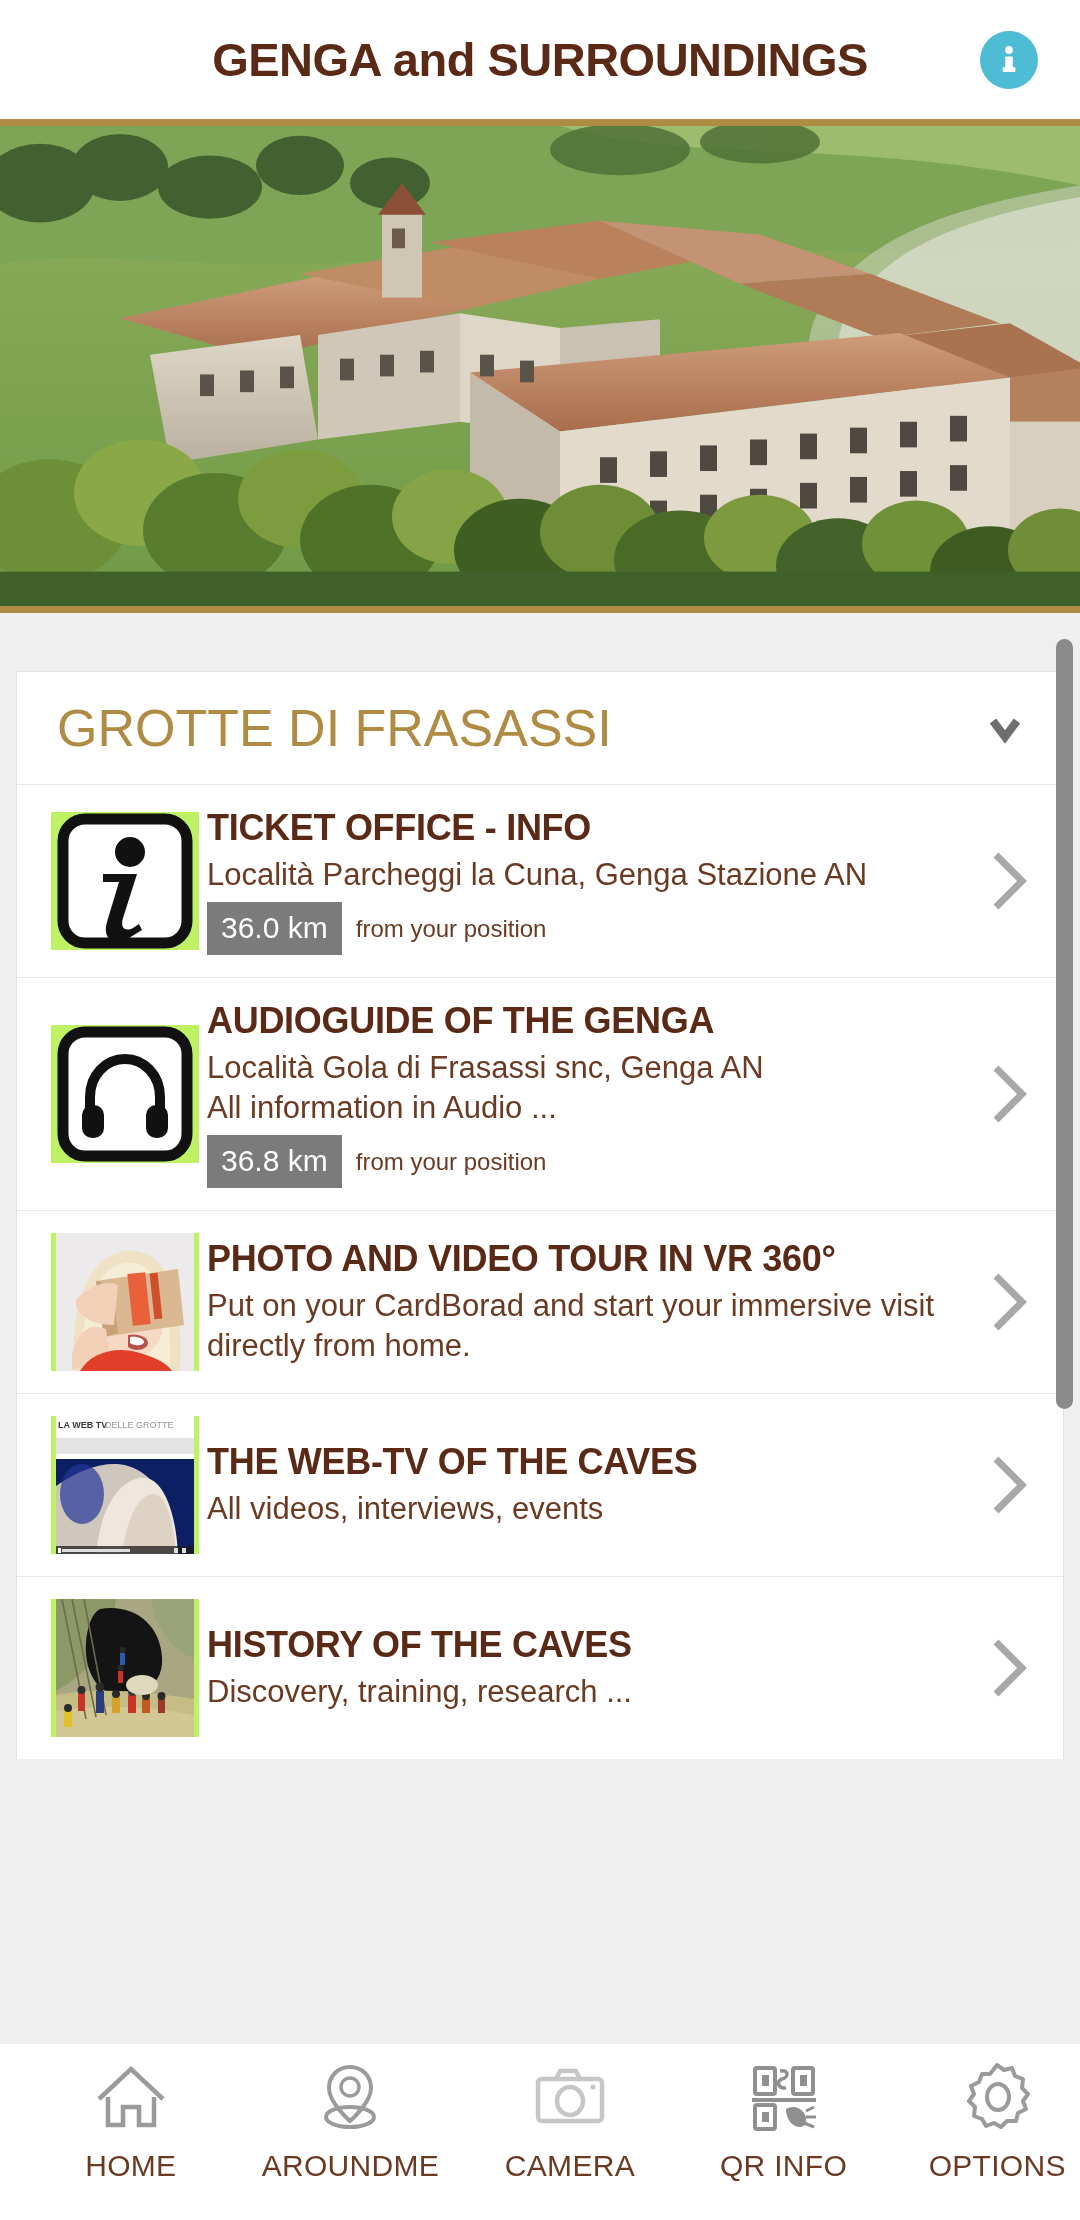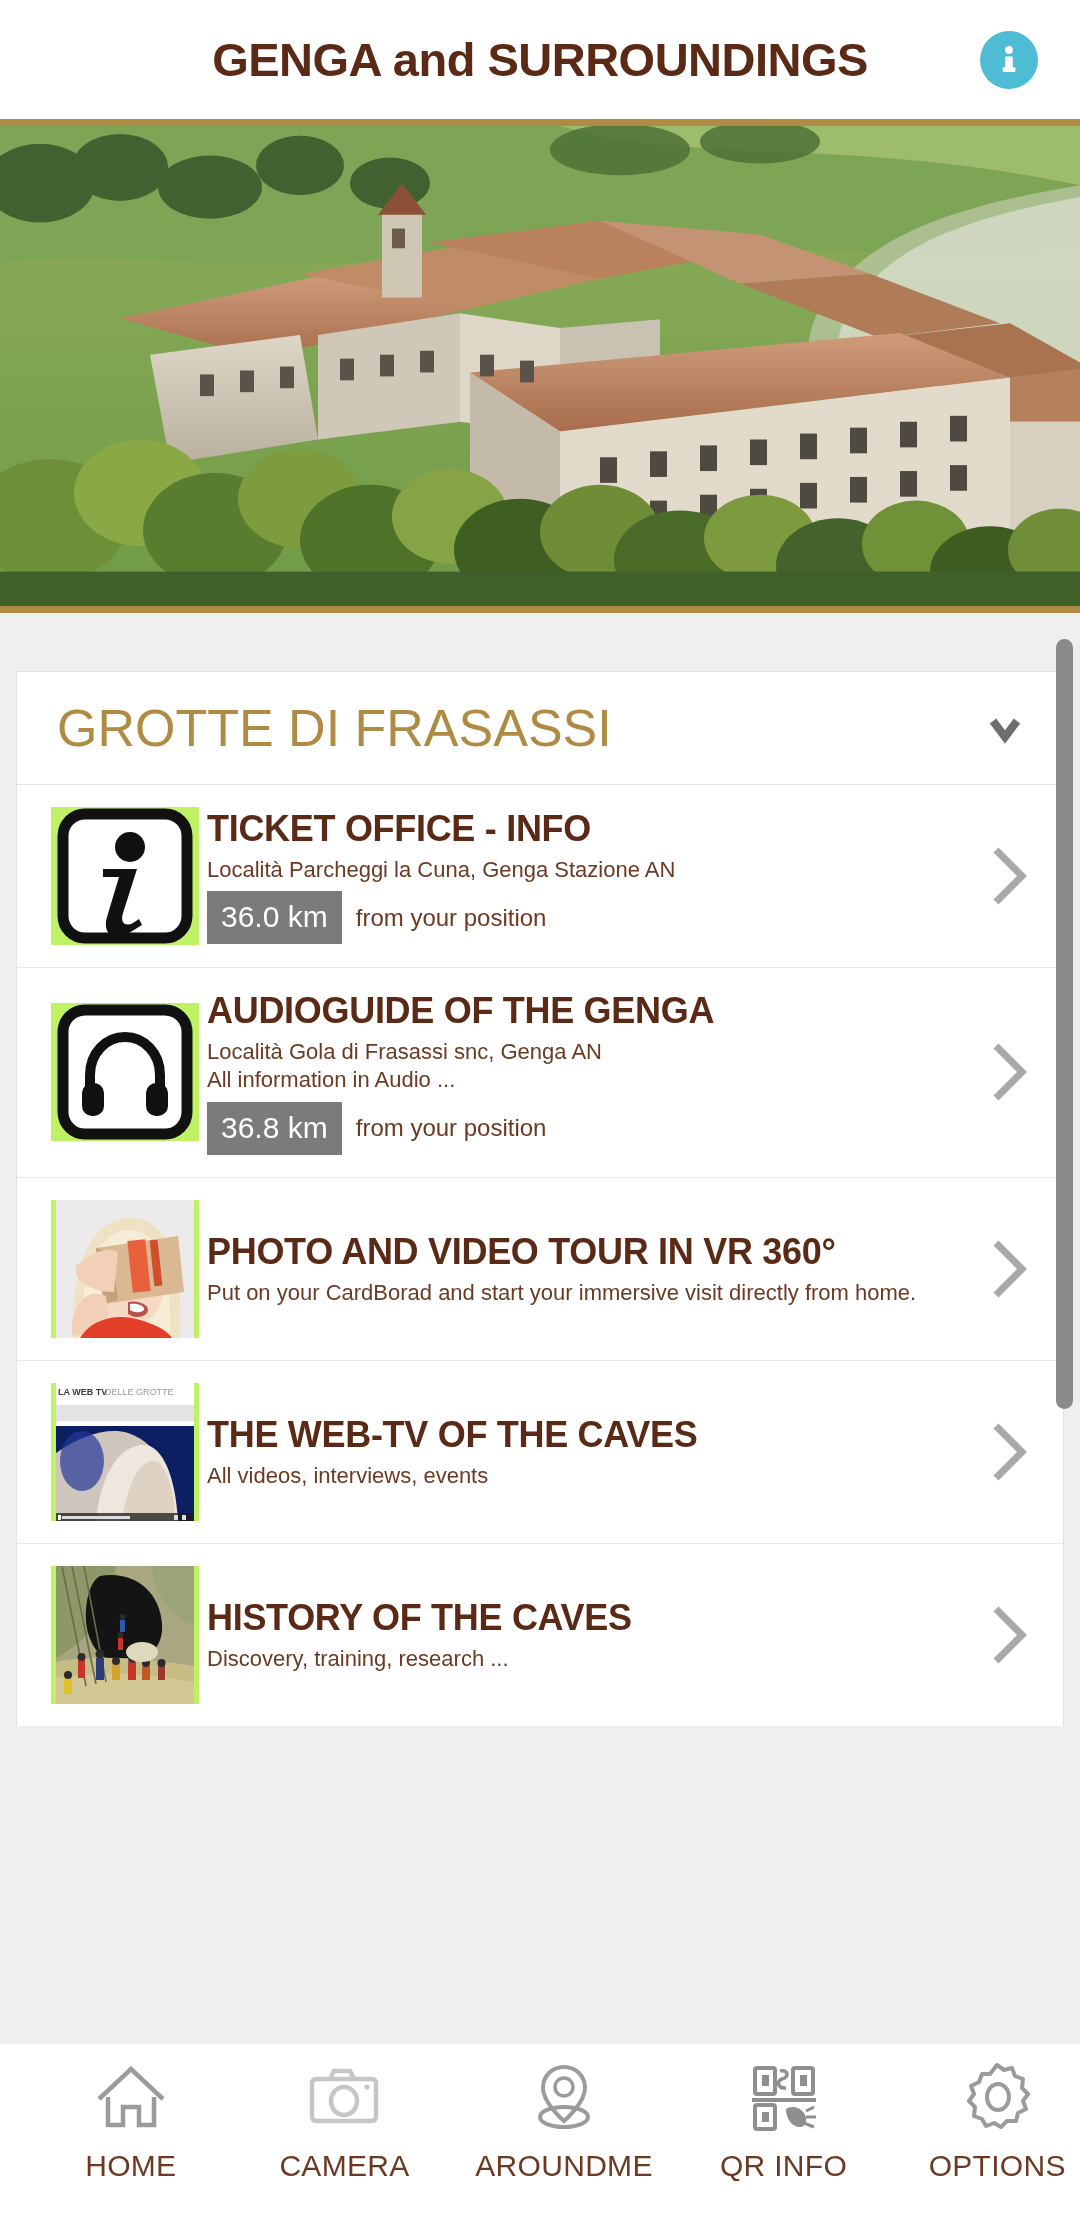--- a/index.html
+++ b/index.html
@@ -145,21 +145,21 @@
   .row-title {
     font-size: 36px;
     font-weight: bold;
     color: #5b2a16;
     letter-spacing: -0.3px;
     line-height: 1.16;
     margin-bottom: 6px;
     font-family: "Liberation Sans", sans-serif;
   }
   .row-sub {
-    font-size: 22px;
+    font-size: 31px;
     color: #6b3a23;
     line-height: 1.30;
     font-family: "Liberation Sans", sans-serif;
     font-weight: 400;
   }
   .row-dist {
     display: flex;
     align-items: center;
     margin-top: 7px;
     gap: 14px;
@@ -568,35 +568,35 @@
     <div class="tab">
       <svg class="tab-icon" viewBox="0 0 76 76">
         <path d="M6 40 L38 10 L70 40" fill="none" stroke="#9b9b9b" stroke-width="4.5" stroke-linejoin="miter"></path>
         <path d="M15 38 V66 H30 V48 H46 V66 H61 V38" fill="none" stroke="#9b9b9b" stroke-width="4.5" stroke-linejoin="miter"></path>
       </svg>
       <span class="tab-label">HOME</span>
     </div>
 
     <div class="tab">
       <svg class="tab-icon" viewBox="0 0 76 76">
+        <path d="M38 8 C26 8 17 17 17 29 C17 44 38 62 38 62 C38 62 59 44 59 29 C59 17 50 8 38 8 Z" fill="none" stroke="#9b9b9b" stroke-width="4"></path>
+        <circle cx="38" cy="28" r="9" fill="none" stroke="#9b9b9b" stroke-width="3.5"></circle>
+        <ellipse cx="38" cy="58" rx="24" ry="10" fill="none" stroke="#9b9b9b" stroke-width="4"></ellipse>
+      </svg>
+      <span class="tab-label">AROUNDME</span>
+    </div>
+
+    <div class="tab">
+      <svg class="tab-icon" viewBox="0 0 76 76">
         <rect x="6" y="20" width="64" height="42" rx="4" fill="none" stroke="#c6c6c6" stroke-width="4.5"></rect>
         <path d="M24 20 L28 12 H44 L48 20" fill="none" stroke="#c6c6c6" stroke-width="4.5" stroke-linejoin="miter"></path>
         <ellipse cx="38" cy="42" rx="13" ry="14" fill="none" stroke="#c6c6c6" stroke-width="4.5"></ellipse>
         <circle cx="61" cy="28" r="2.6" fill="#c6c6c6"></circle>
       </svg>
       <span class="tab-label">CAMERA</span>
-    </div>
-
-    <div class="tab">
-      <svg class="tab-icon" viewBox="0 0 76 76">
-        <path d="M38 8 C26 8 17 17 17 29 C17 44 38 62 38 62 C38 62 59 44 59 29 C59 17 50 8 38 8 Z" fill="none" stroke="#9b9b9b" stroke-width="4"></path>
-        <circle cx="38" cy="28" r="9" fill="none" stroke="#9b9b9b" stroke-width="3.5"></circle>
-        <ellipse cx="38" cy="58" rx="24" ry="10" fill="none" stroke="#9b9b9b" stroke-width="4"></ellipse>
-      </svg>
-      <span class="tab-label">AROUNDME</span>
     </div>
 
     <div class="tab">
       <svg class="tab-icon" viewBox="0 0 76 76">
         <rect x="9" y="9" width="20" height="26" rx="2" fill="none" stroke="#8f8f8f" stroke-width="4"></rect>
         <rect x="16" y="16" width="7" height="11" fill="#8f8f8f"></rect>
         <rect x="47" y="9" width="20" height="26" rx="2" fill="none" stroke="#8f8f8f" stroke-width="4"></rect>
         <rect x="54" y="16" width="7" height="11" fill="#8f8f8f"></rect>
         <rect x="9" y="46" width="20" height="24" rx="2" fill="none" stroke="#8f8f8f" stroke-width="4"></rect>
         <rect x="16" y="53" width="7" height="10" fill="#8f8f8f"></rect>

